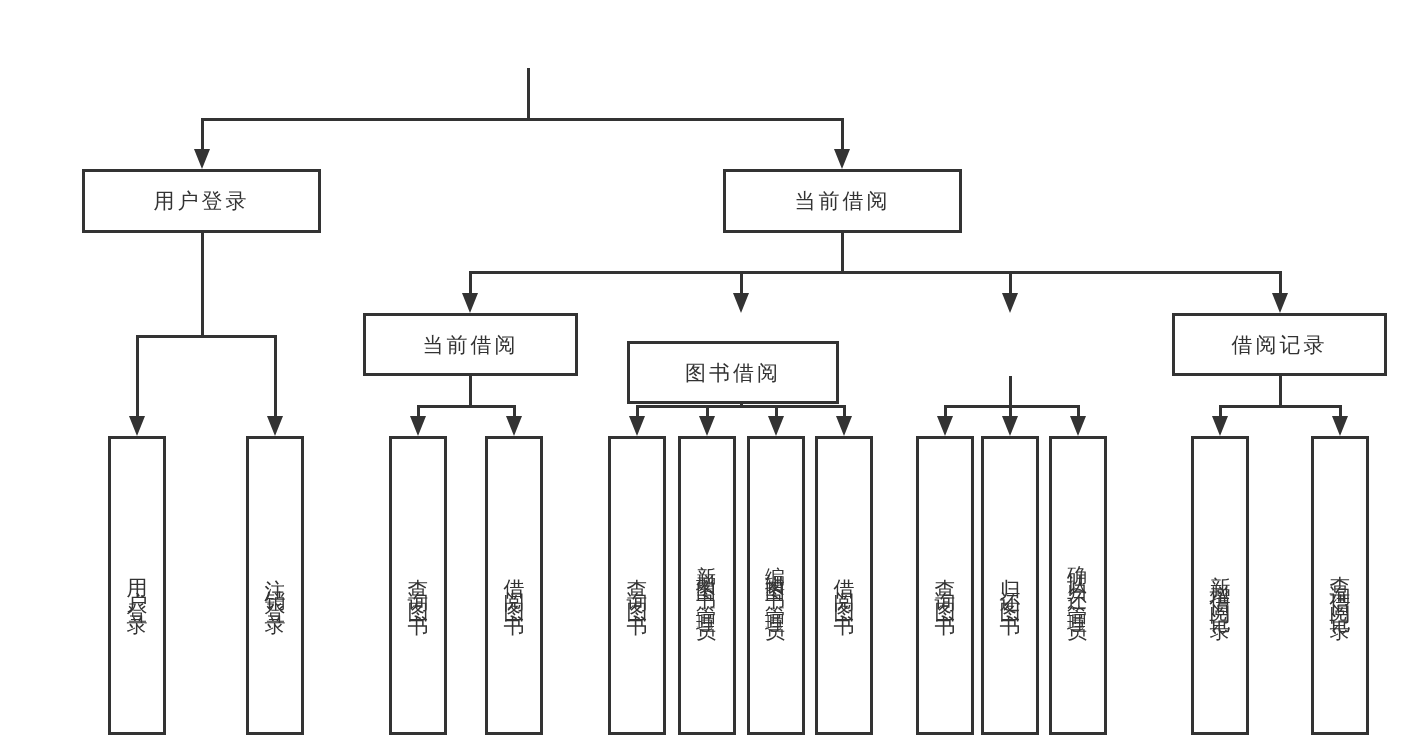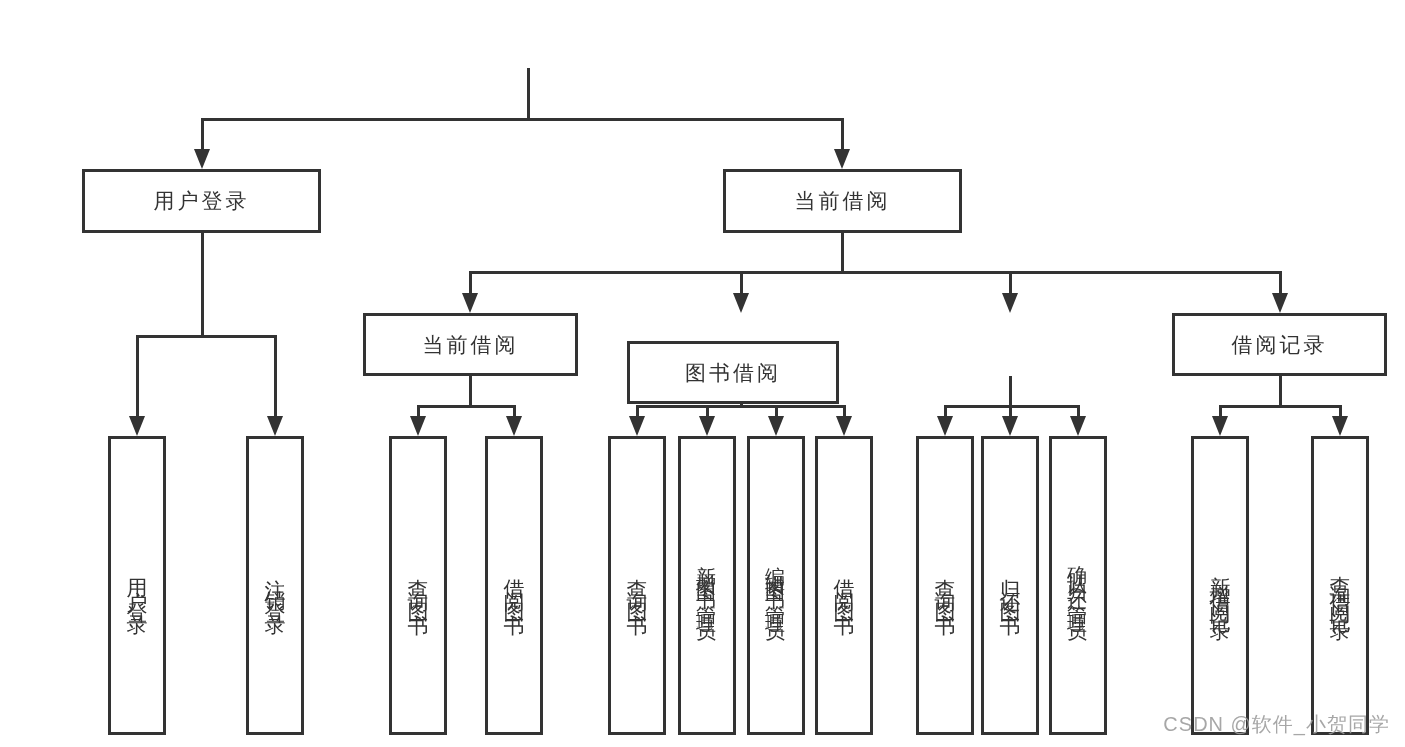--- a/index.html
+++ b/index.html
@@ -187,15 +187,14 @@
     <span>确认归还（管理员）</span>
   </div>
 
   <div class="box leaf med" style="left:1191px;top:436px;width:58px;height:299px;">
     <span>新增借阅记录</span>
   </div>
   <div class="box leaf med" style="left:1311px;top:436px;width:58px;height:299px;">
     <span>查询借阅记录</span>
   </div>
 
-  <div class="watermark">CSDN @软件_小贺同学</div>
 
 </div>
 
 </body></html>

